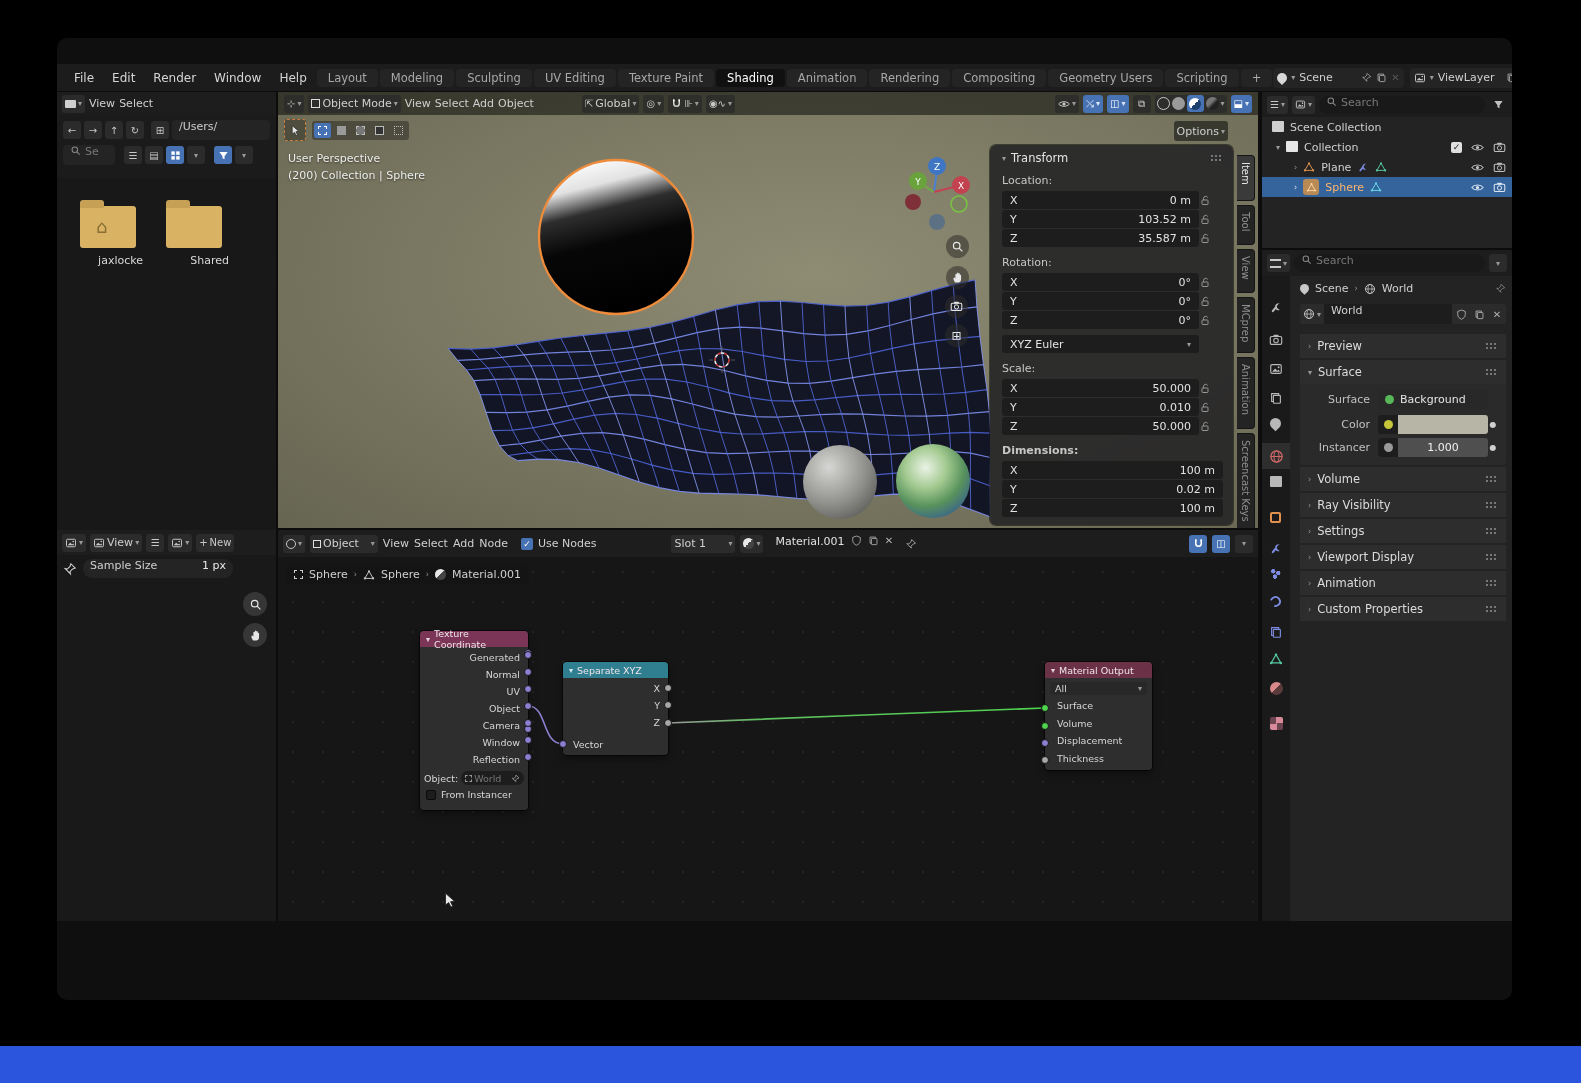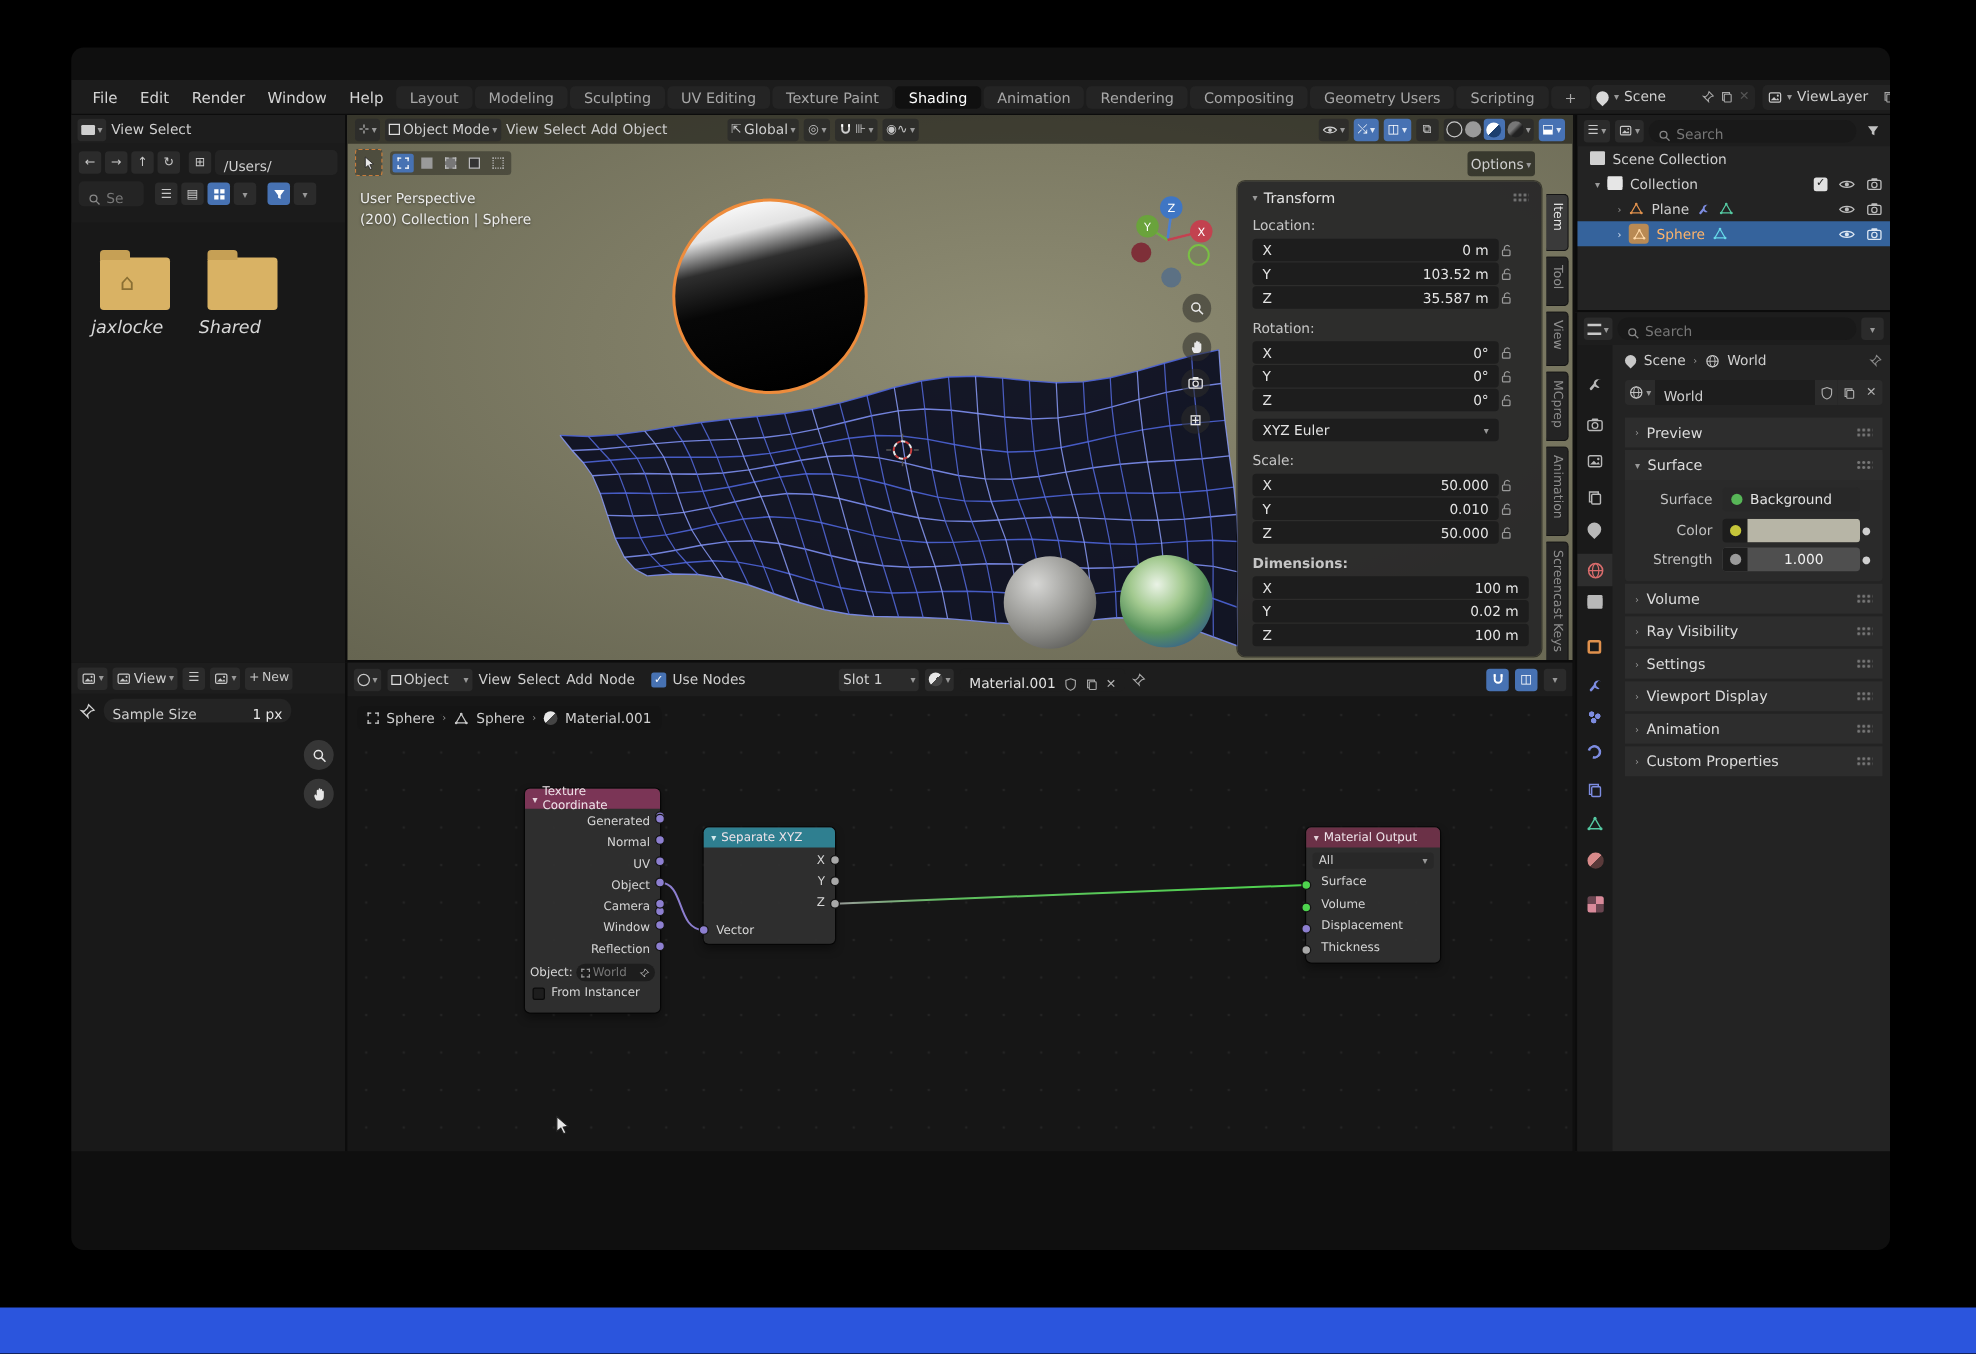--- a/index.html
+++ b/index.html
@@ -16,32 +16,32 @@
   
   #menubar{position:absolute;left:0;top:26px;width:100%;height:28px;background:#1c1c1c;display:flex;align-items:center;border-bottom:1px solid #0c0c0c;}
   .menu{padding:0 9px;font-size:12px;color:#d5d5d5;}
   .wtab{padding:2px 11px;font-size:11.5px;color:#a8a8a8;background:#242424;border-radius:4px;margin:0 1px;white-space:nowrap;}
   .wtab.active{background:#101010;color:#fff;}
   .pillgrp{display:flex;align-items:center;background:#242424;border-radius:4px;height:20px;padding:0 4px;gap:4px;}
   
   .area-h{height:23px;background:#1d1d1d;display:flex;align-items:center;gap:4px;padding:0 5px;}
   .ibtn{display:inline-flex;align-items:center;justify-content:center;height:18px;min-width:18px;background:#2b2b2b;border-radius:3px;color:#c8c8c8;font-size:10px;gap:2px;padding:0 3px;}
   .chev{font-size:8px;color:#999;}
-  .field{background:#242424;border-radius:4px;height:19px;display:flex;align-items:flex-end;padding:0 7px;color:#cfcfcf;font-size:11px;}
+  .field{background:#242424;border-radius:4px;height:19px;display:flex;align-items:flex-start;padding:0 7px;color:#cfcfcf;font-size:11px;}
   .dots{width:13px;height:8px;background-image:radial-gradient(circle,#787878 1px,transparent 1.3px);background-size:4px 4px;}
   .sock{position:absolute;width:8px;height:8px;border-radius:50%;border:1px solid #141414;}
   .p-row{height:24px;background:#2d2d2d;display:flex;align-items:center;padding:0 8px;margin-bottom:2px;font-size:11.5px;color:#dcdcdc;gap:6px;}
   .vt{writing-mode:vertical-rl;font-size:10px;padding:6px 3px;border-radius:0 4px 4px 0;background:#242424;color:#8f8f8f;border:1px solid #151515;border-left:none;}
   .vt.active{background:#3a3a3a;color:#e6e6e6;}
   .trow{display:flex;align-items:center;height:18px;margin-bottom:1px;}
   .tfield{flex:1;background:#1d1d1d;border-radius:3px;height:18px;display:flex;align-items:center;padding:0 8px;font-size:11px;color:#e3e3e3;}
   .nlab{font-size:9.5px;color:#d6d6d6;}
   .node{position:absolute;background:rgba(47,47,47,.97);border-radius:4px;box-shadow:0 0 0 1px rgba(0,0,0,.6),0 4px 8px rgba(0,0,0,.4);}
   .nhead{height:16px;border-radius:4px 4px 0 0;display:flex;align-items:center;gap:4px;padding:0 6px;color:#efe4ea;font-size:9.5px;}
-  .fold-lbl{font-size:14px;color:#d8d8d8;text-align:left;margin-top:6px;font-style:italic;}
+  .fold-lbl{font-size:11px;color:#d8d8d8;text-align:right;margin-top:6px;}
   .folder{width:56px;height:42px;background:#d9b264;border-radius:3px;position:relative;}
   .folder:before{content:"";position:absolute;left:0;top:-6px;width:24px;height:8px;background:#c6a055;border-radius:3px 3px 0 0;}
   svg{display:block;}
 </style>
 </head>
 <body>
 
 <svg width="0" height="0" style="position:absolute">
 <defs>
   <symbol id="i-eye" viewBox="0 0 16 16">
@@ -964,21 +964,21 @@
             <span class="t11" style="width:62px;text-align:right;margin-right:8px;color:#c0c0c0;">Color</span>
             <span class="row" style="flex:1;height:19px;background:#1d1d1d;border-radius:3px;overflow:hidden;">
               <span style="width:20px;height:100%;display:flex;align-items:center;justify-content:center;">
                   <span style="width:9px;height:9px;border-radius:50%;background:#c6c63a;display:inline-block;"></span>
                 </span>
               <span style="flex:1;height:100%;background:#b7b5a6;"></span>
               </span>
             <span style="width:10px;text-align:center;color:#cfcfcf;font-size:8px;">●</span>
           </div>
           <div class="row" style="padding:4px 8px 0;">
-            <span class="t11" style="width:62px;text-align:right;margin-right:8px;color:#c0c0c0;">Strength</span>
+            <span class="t11" style="width:62px;text-align:right;margin-right:8px;color:#c0c0c0;">Instancer</span>
             <span class="row" style="flex:1;height:19px;background:#4f4f4f;border-radius:3px;overflow:hidden;">
               <span style="width:20px;height:100%;display:flex;align-items:center;justify-content:center;background:#1d1d1d;">
                   <span style="width:9px;height:9px;border-radius:50%;background:#9a9a9a;display:inline-block;"></span>
                 </span>
               <span class="t11" style="flex:1;text-align:center;color:#f0f0f0;">1.000</span>
               </span>
             <span style="width:10px;text-align:center;color:#cfcfcf;font-size:8px;">●</span>
           </div>
         </div>
 

